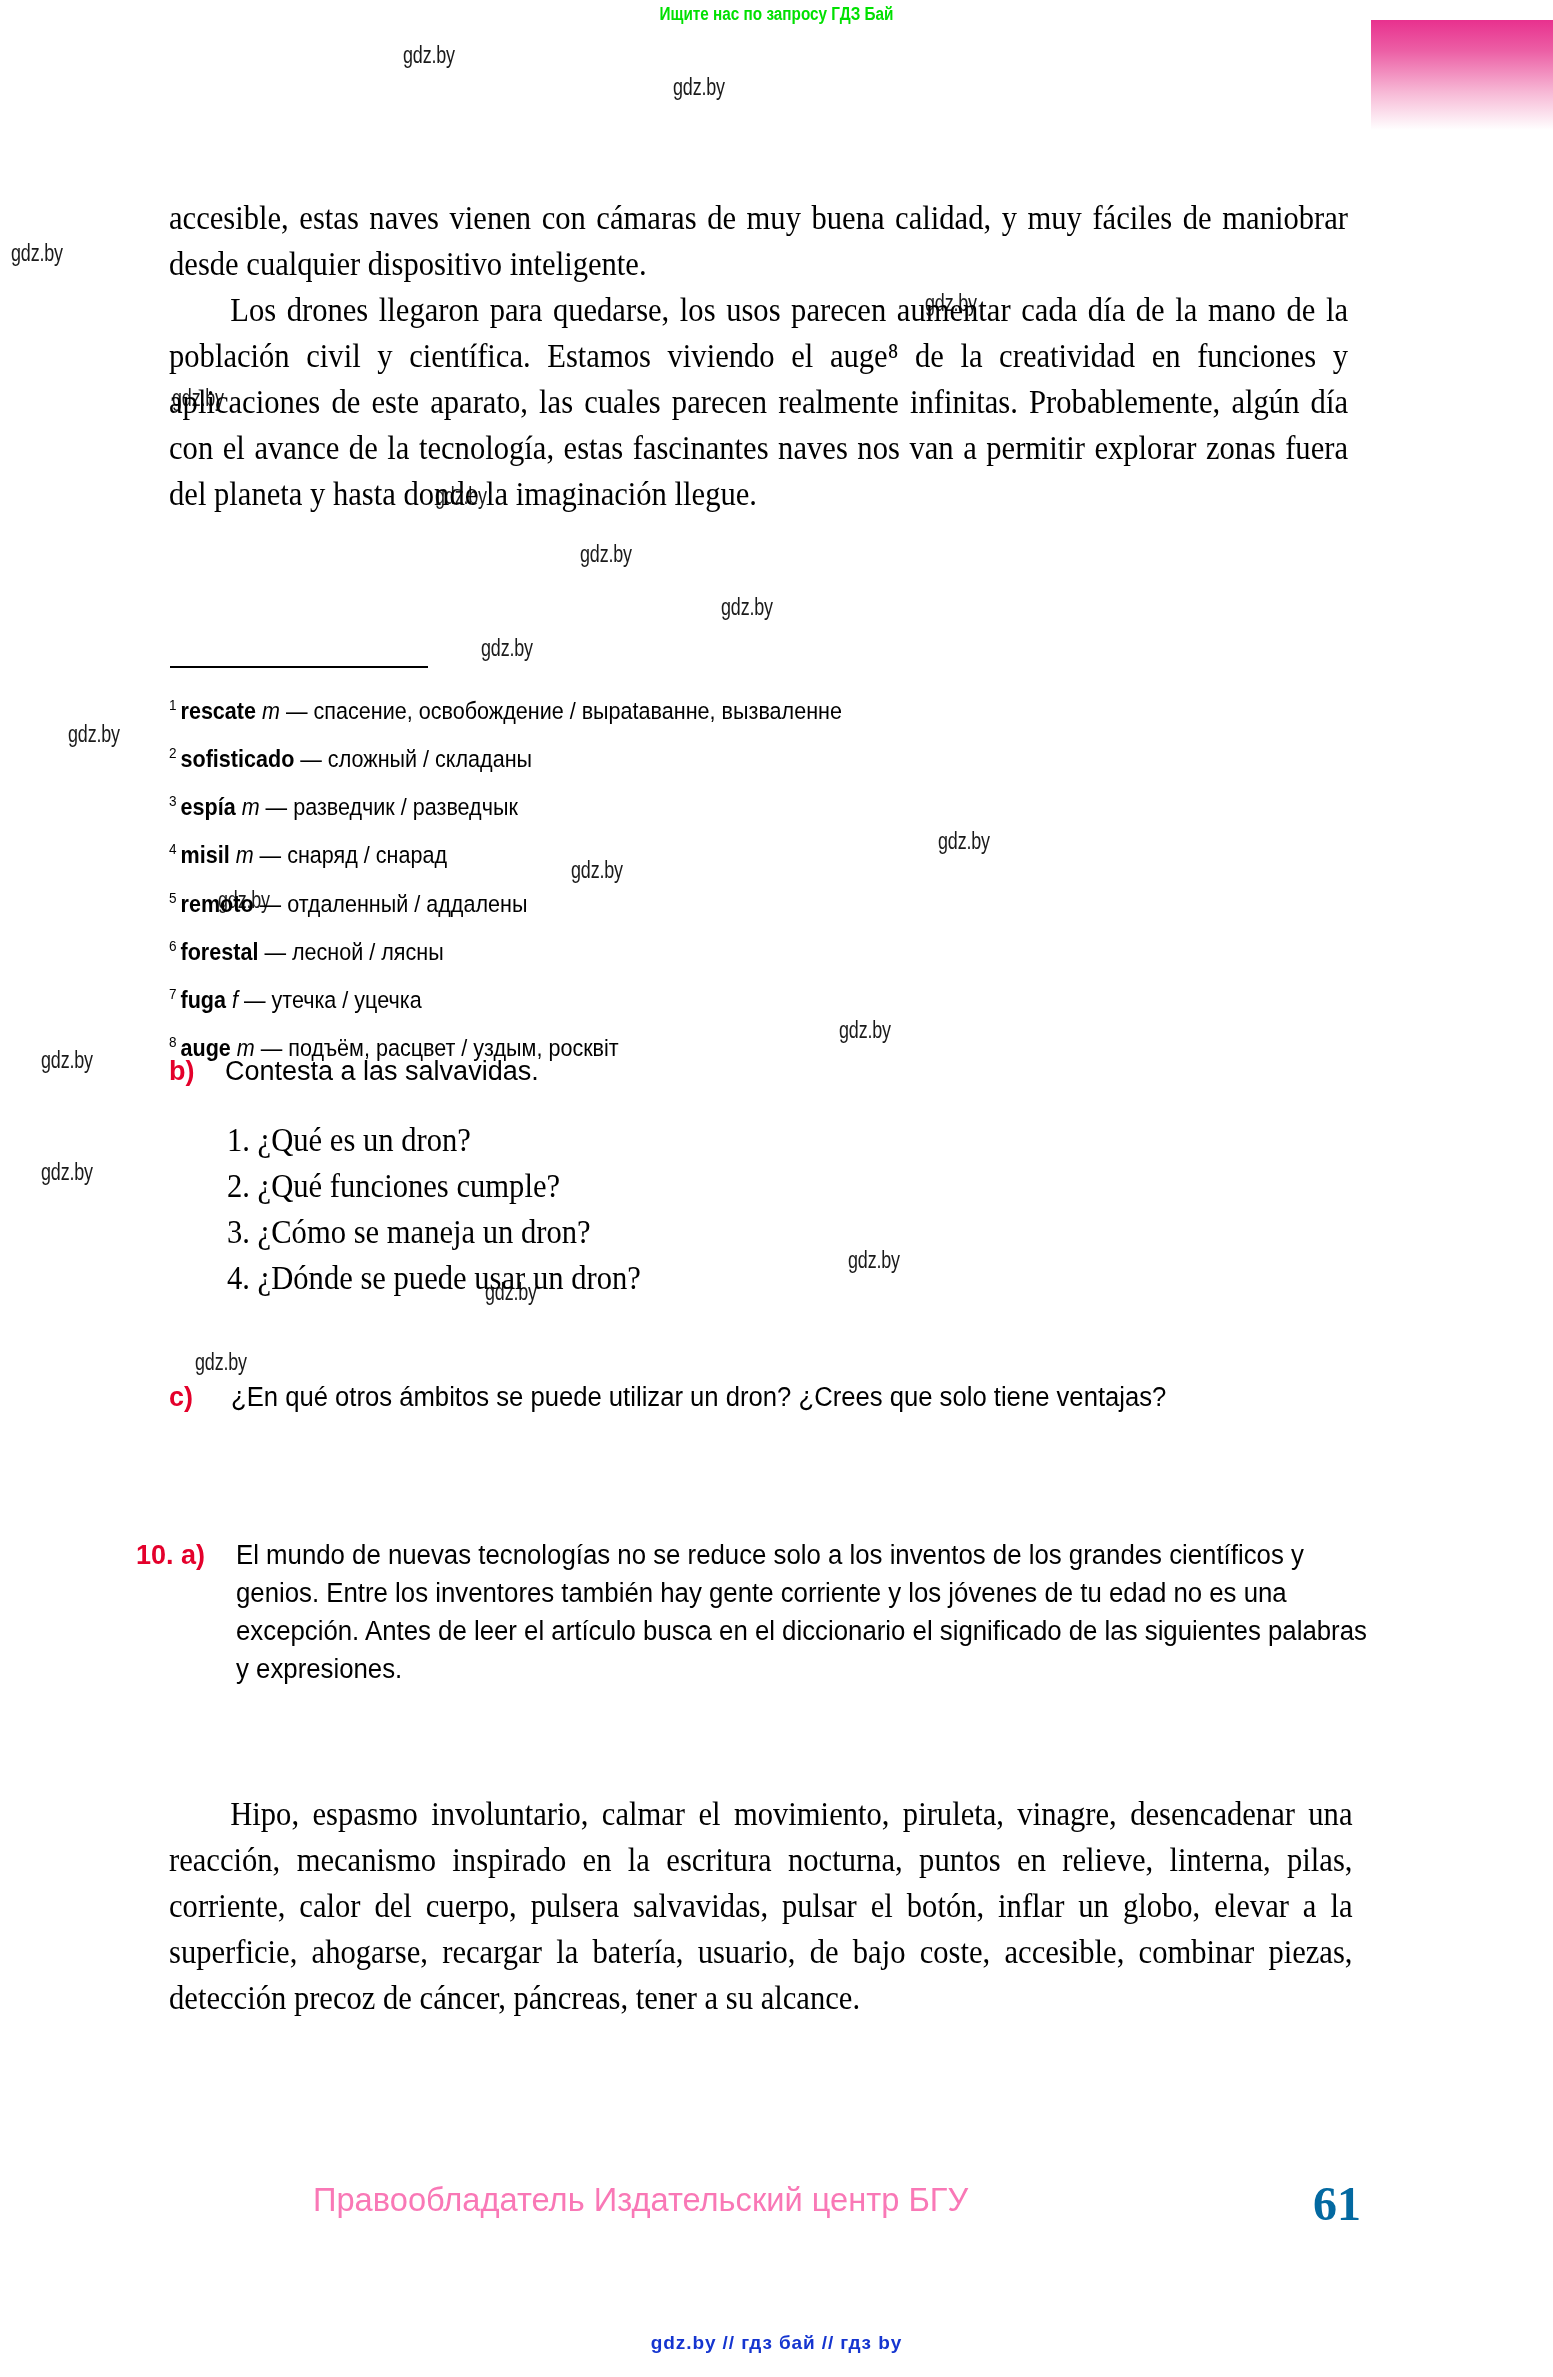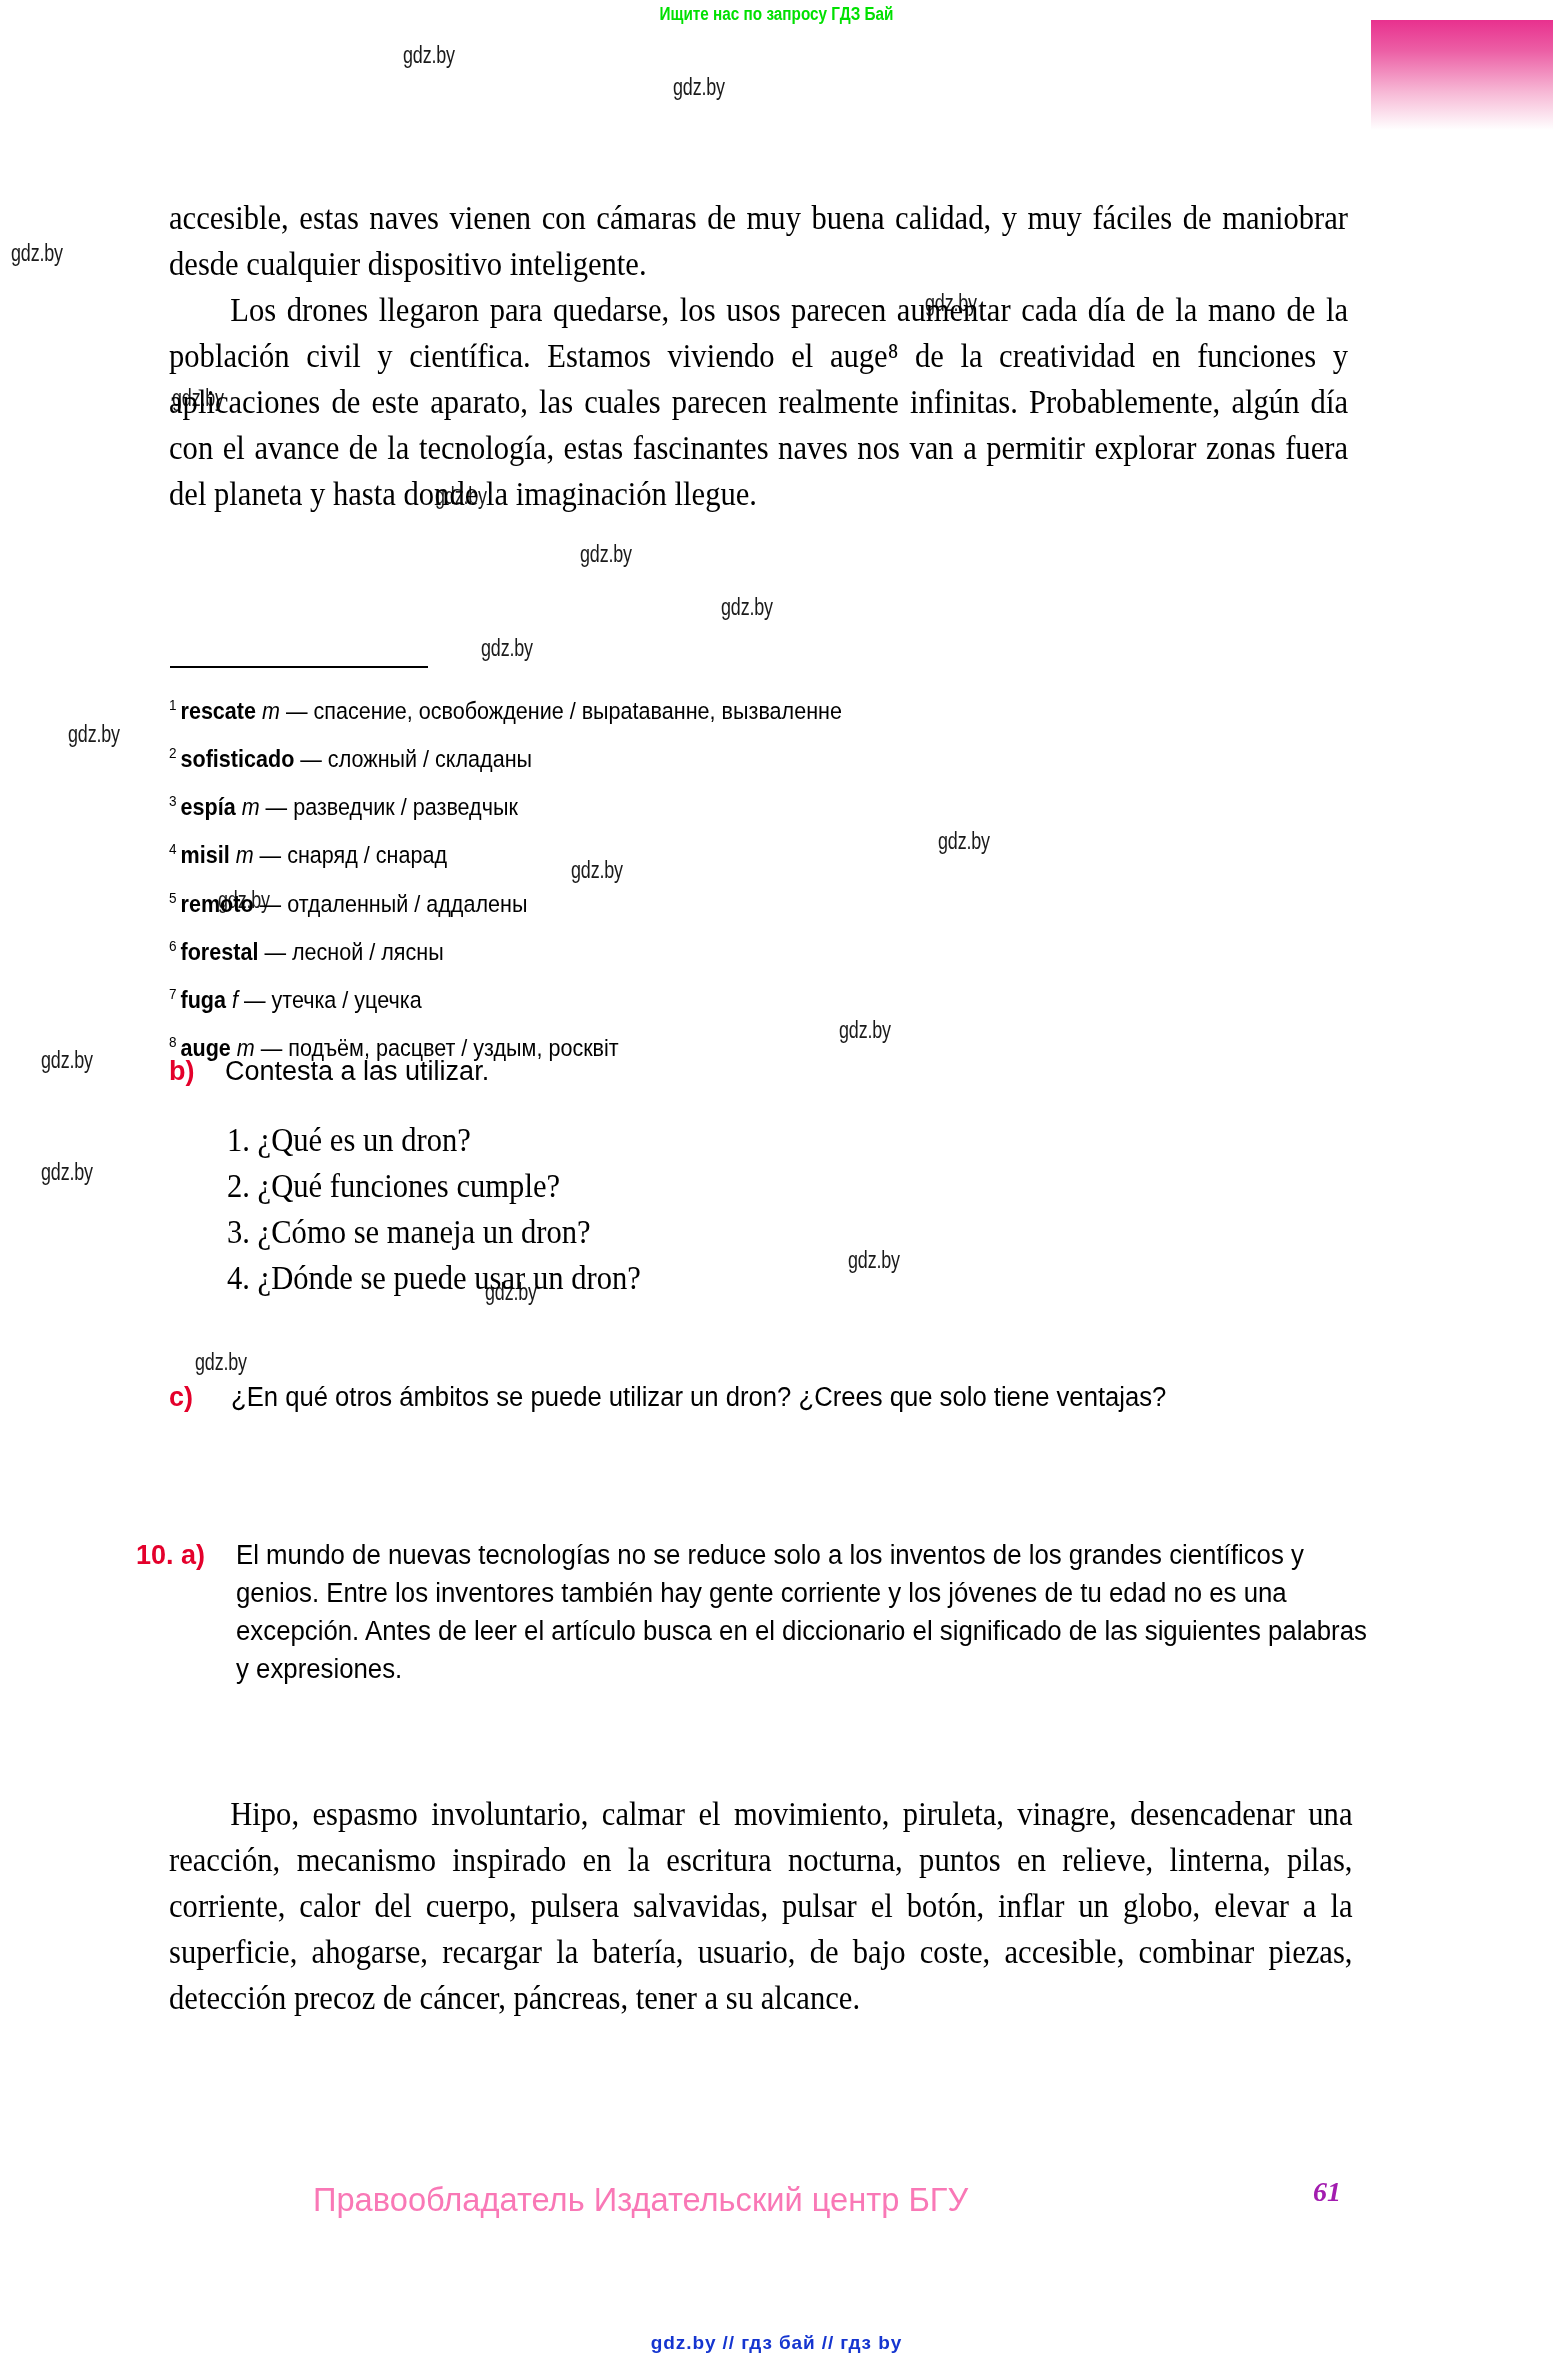--- a/index.html
+++ b/index.html
@@ -167,24 +167,23 @@
     color: #f978b6;
     white-space: nowrap;
     transform: scaleX(0.96);
     transform-origin: left top;
   }
   #pagenum {
     position: absolute;
     left: 1313px;
     top: 2176px;
     font-family: "Liberation Serif", serif;
-    font-size: 28px;
-    font-weight: bold;
-    color: #a21caf;
-    font-style: italic;
+    font-size: 48px;
+    font-weight: bold;
+    color: #0369a1;
   }
   #bottombar {
     position: absolute;
     left: 0;
     top: 2332px;
     width: 1553px;
     text-align: center;
     font-family: "Liberation Sans", sans-serif;
     font-weight: bold;
     font-size: 19px;
@@ -236,21 +235,21 @@
       <div class="gl-row"><span class="num">3</span><span class="term">espía</span> <span class="gender">m</span> — <span>разведчик / разведчык</span></div>
       <div class="gl-row"><span class="num">4</span><span class="term">misil</span> <span class="gender">m</span> — <span>снаряд / снарад</span></div>
       <div class="gl-row"><span class="num">5</span><span class="term">remoto</span> — <span>отдаленный / аддалены</span></div>
       <div class="gl-row"><span class="num">6</span><span class="term">forestal</span> — <span>лесной / лясны</span></div>
       <div class="gl-row"><span class="num">7</span><span class="term">fuga</span> <span class="gender">f</span> — <span>утечка / уцечка</span></div>
       <div class="gl-row"><span class="num">8</span><span class="term">auge</span> <span class="gender">m</span> — <span>подъём, расцвет / уздым, росквіт</span></div>
     </div>
 
   <div class="ex ex-b">
     <div>
-      <span class="lbl marker">b)</span><span>Contesta a las utilizar.</span>
+      <span class="lbl marker">b)</span><span>Contesta a las salvavidas.</span>
     </div>
     <div id="questions" class="serif" style="margin-left:58px;margin-top:27px;font-size:34px;line-height:46px;text-align:left;">
         <div>1. ¿Qué es un dron?</div>
         <div>2. ¿Qué funciones cumple?</div>
         <div>3. ¿Cómo se maneja un dron?</div>
         <div>4. ¿Dónde se puede usar un dron?</div>
       </div>
   </div>
 
   <div class="ex ex-c">

